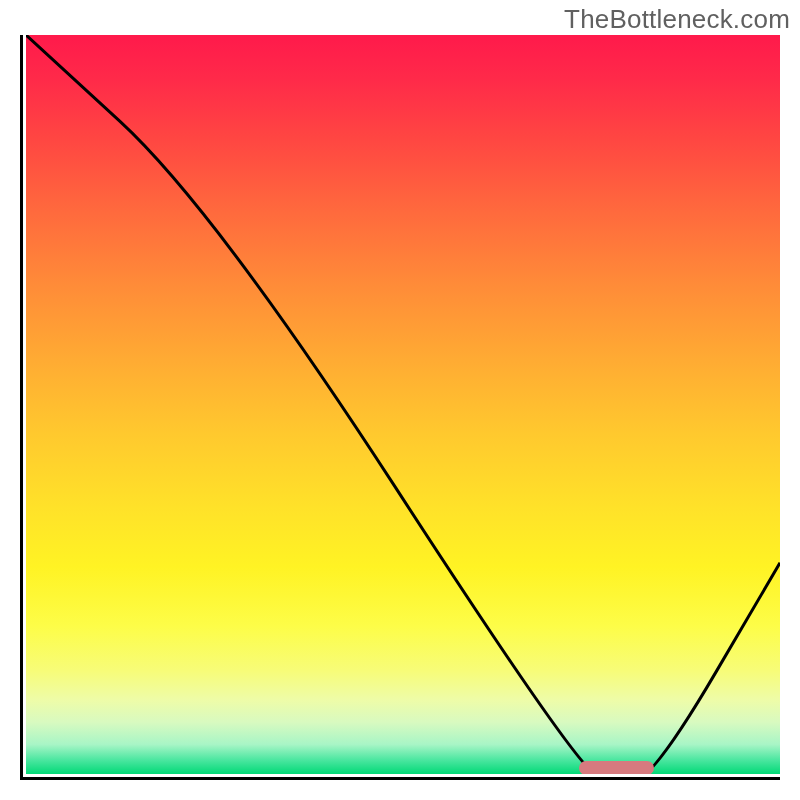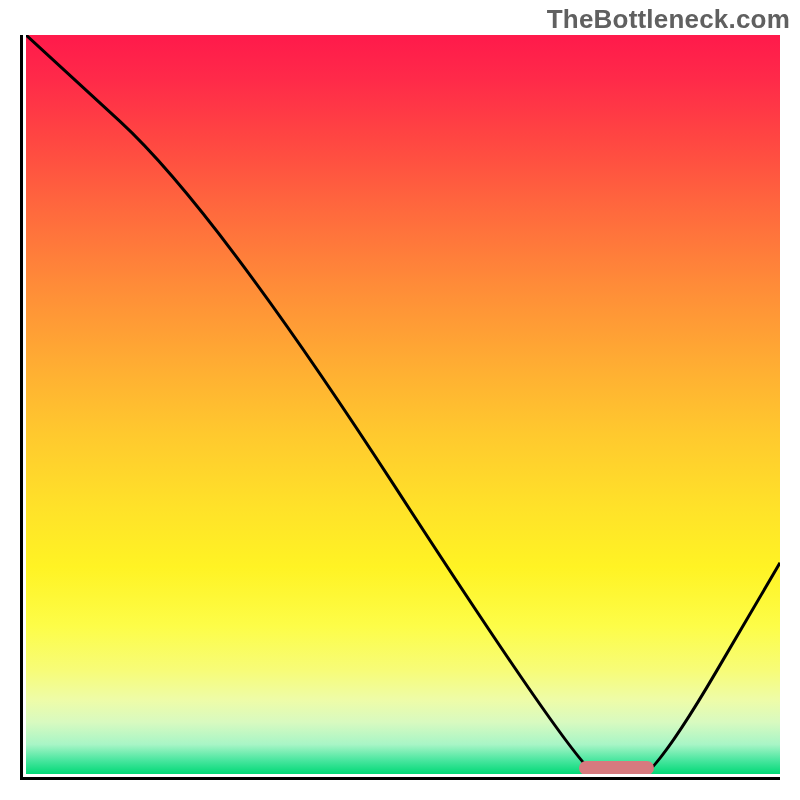--- a/index.html
+++ b/index.html
@@ -15,21 +15,21 @@
     width: 800px;
     height: 800px;
     box-sizing: border-box;
     background: #ffffff;
   }
   .watermark {
     position: absolute;
     top: 4px;
     right: 10px;
     font-size: 26px;
-    font-weight: 700;
+    font-weight: 400;
     color: #606060;
     letter-spacing: 0.2px;
     z-index: 30;
   }
   .plot-wrap {
     position: absolute;
     left: 20px;
     top: 35px;
     width: 760px;
     height: 745px;

